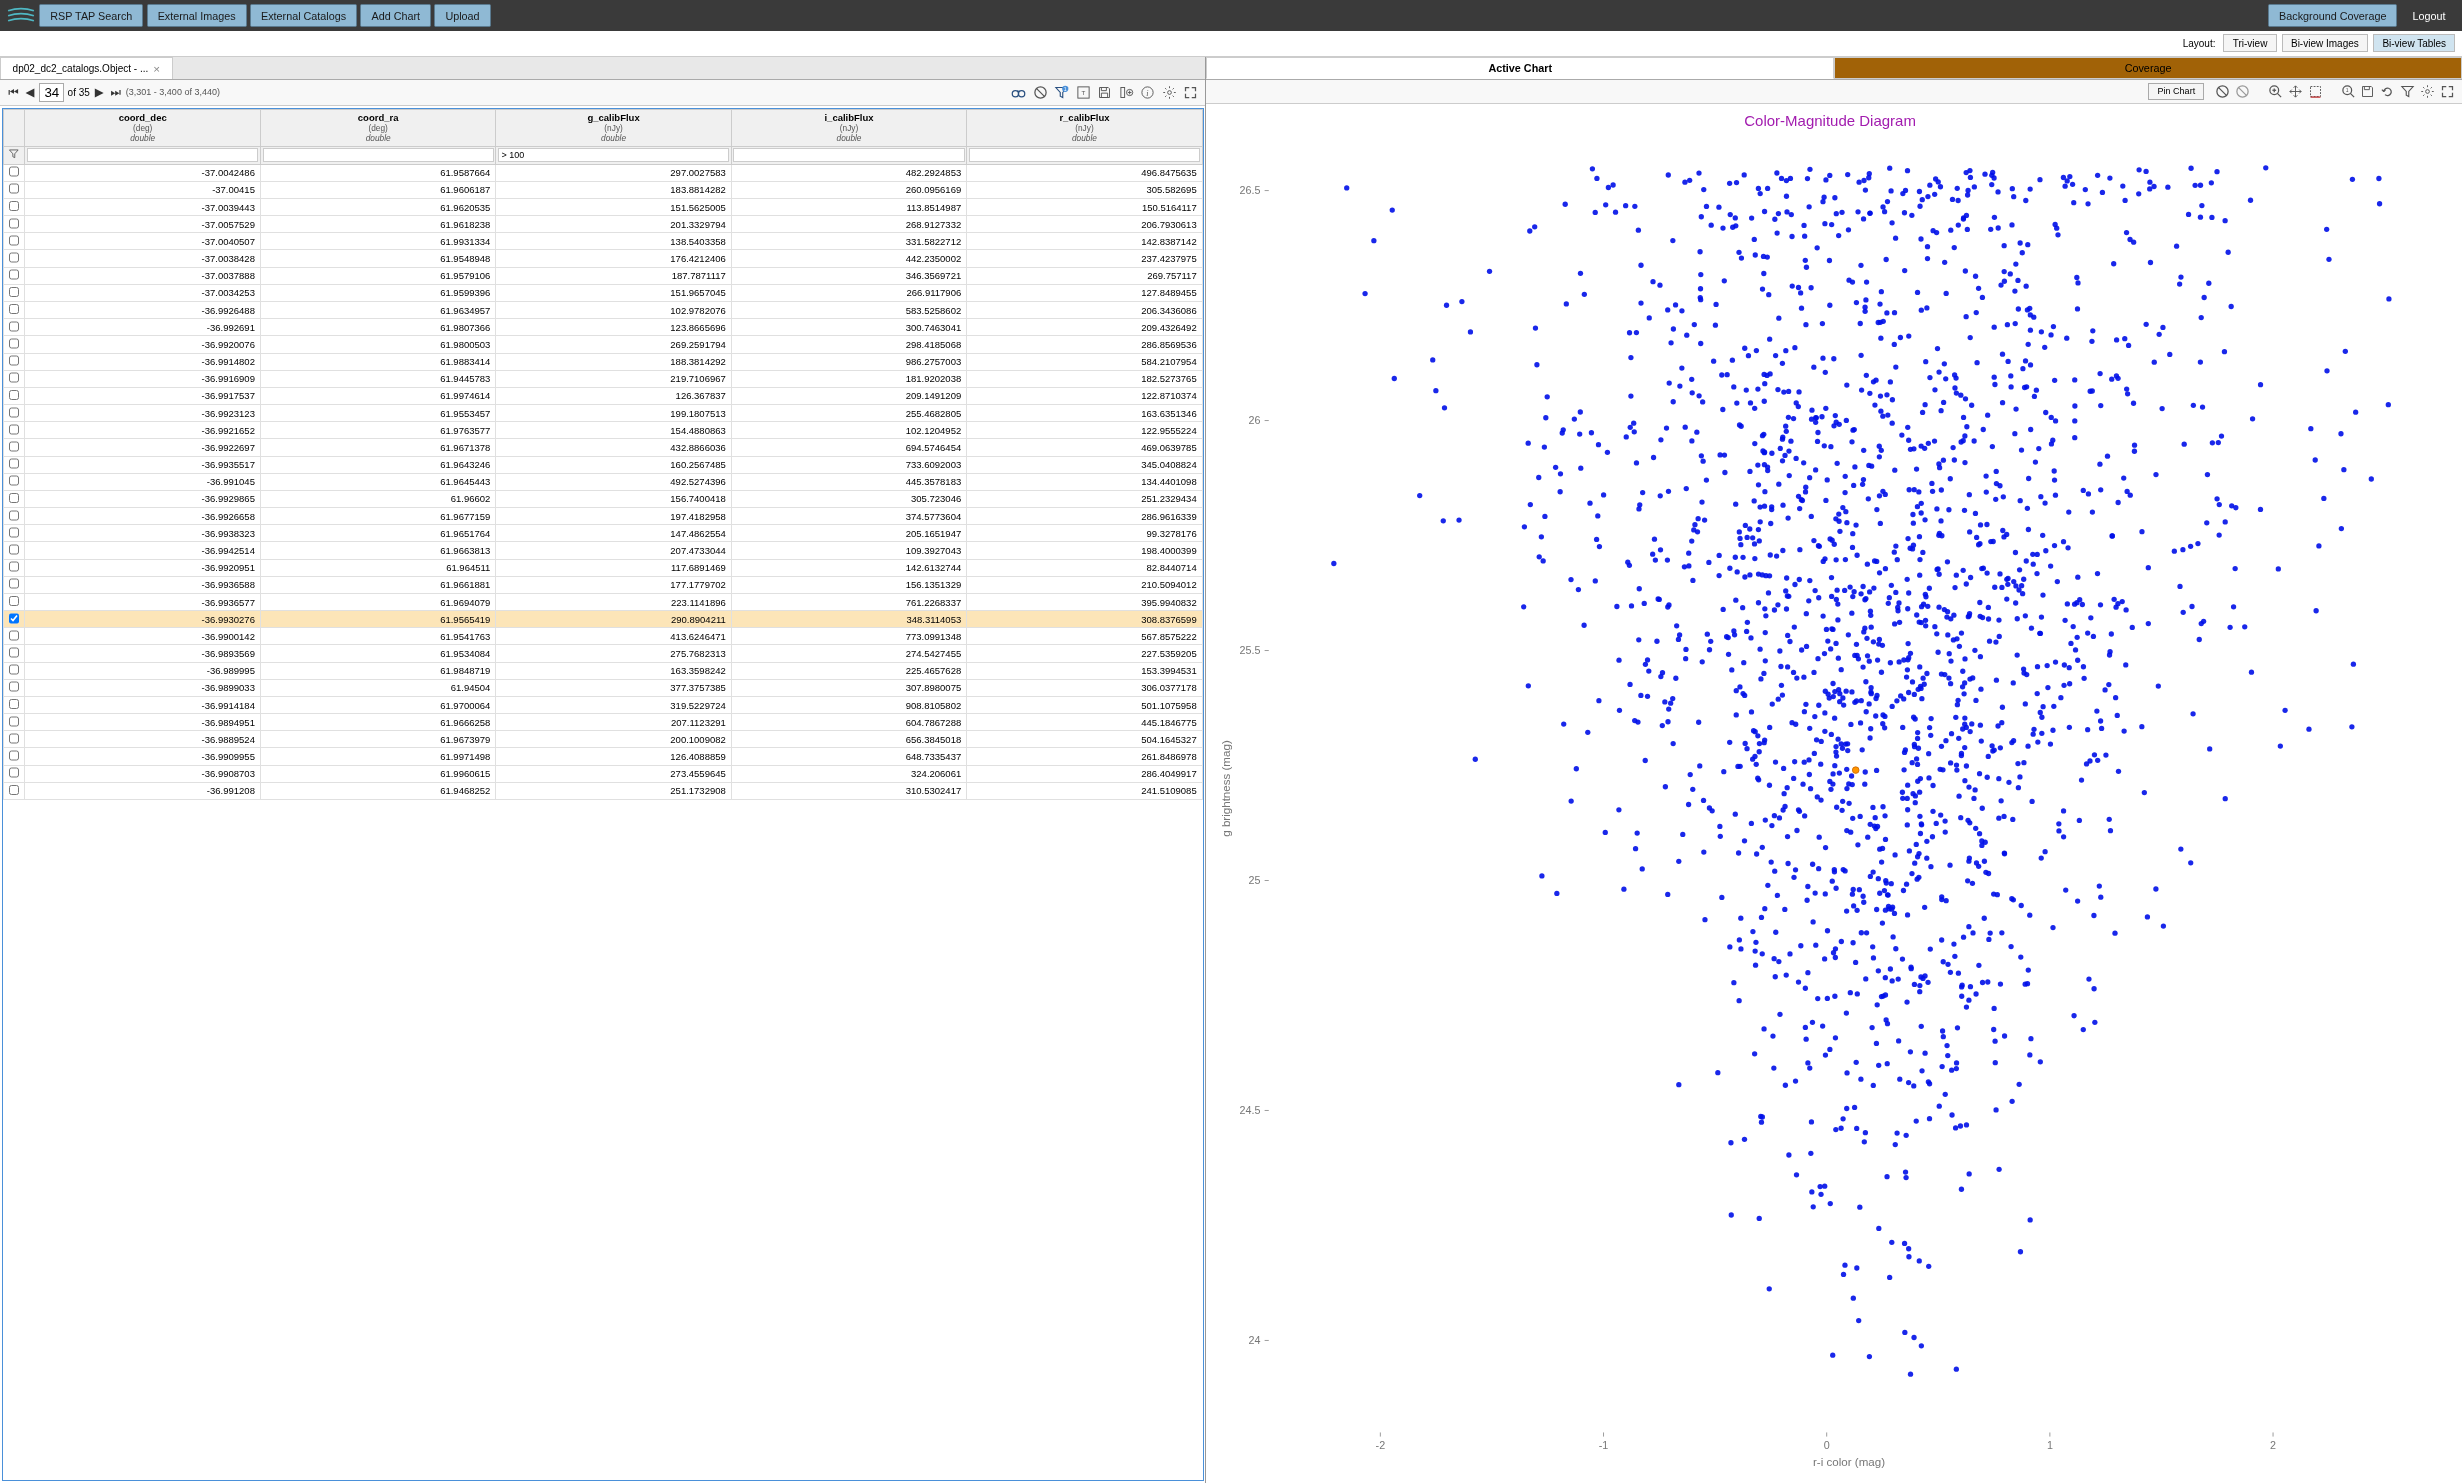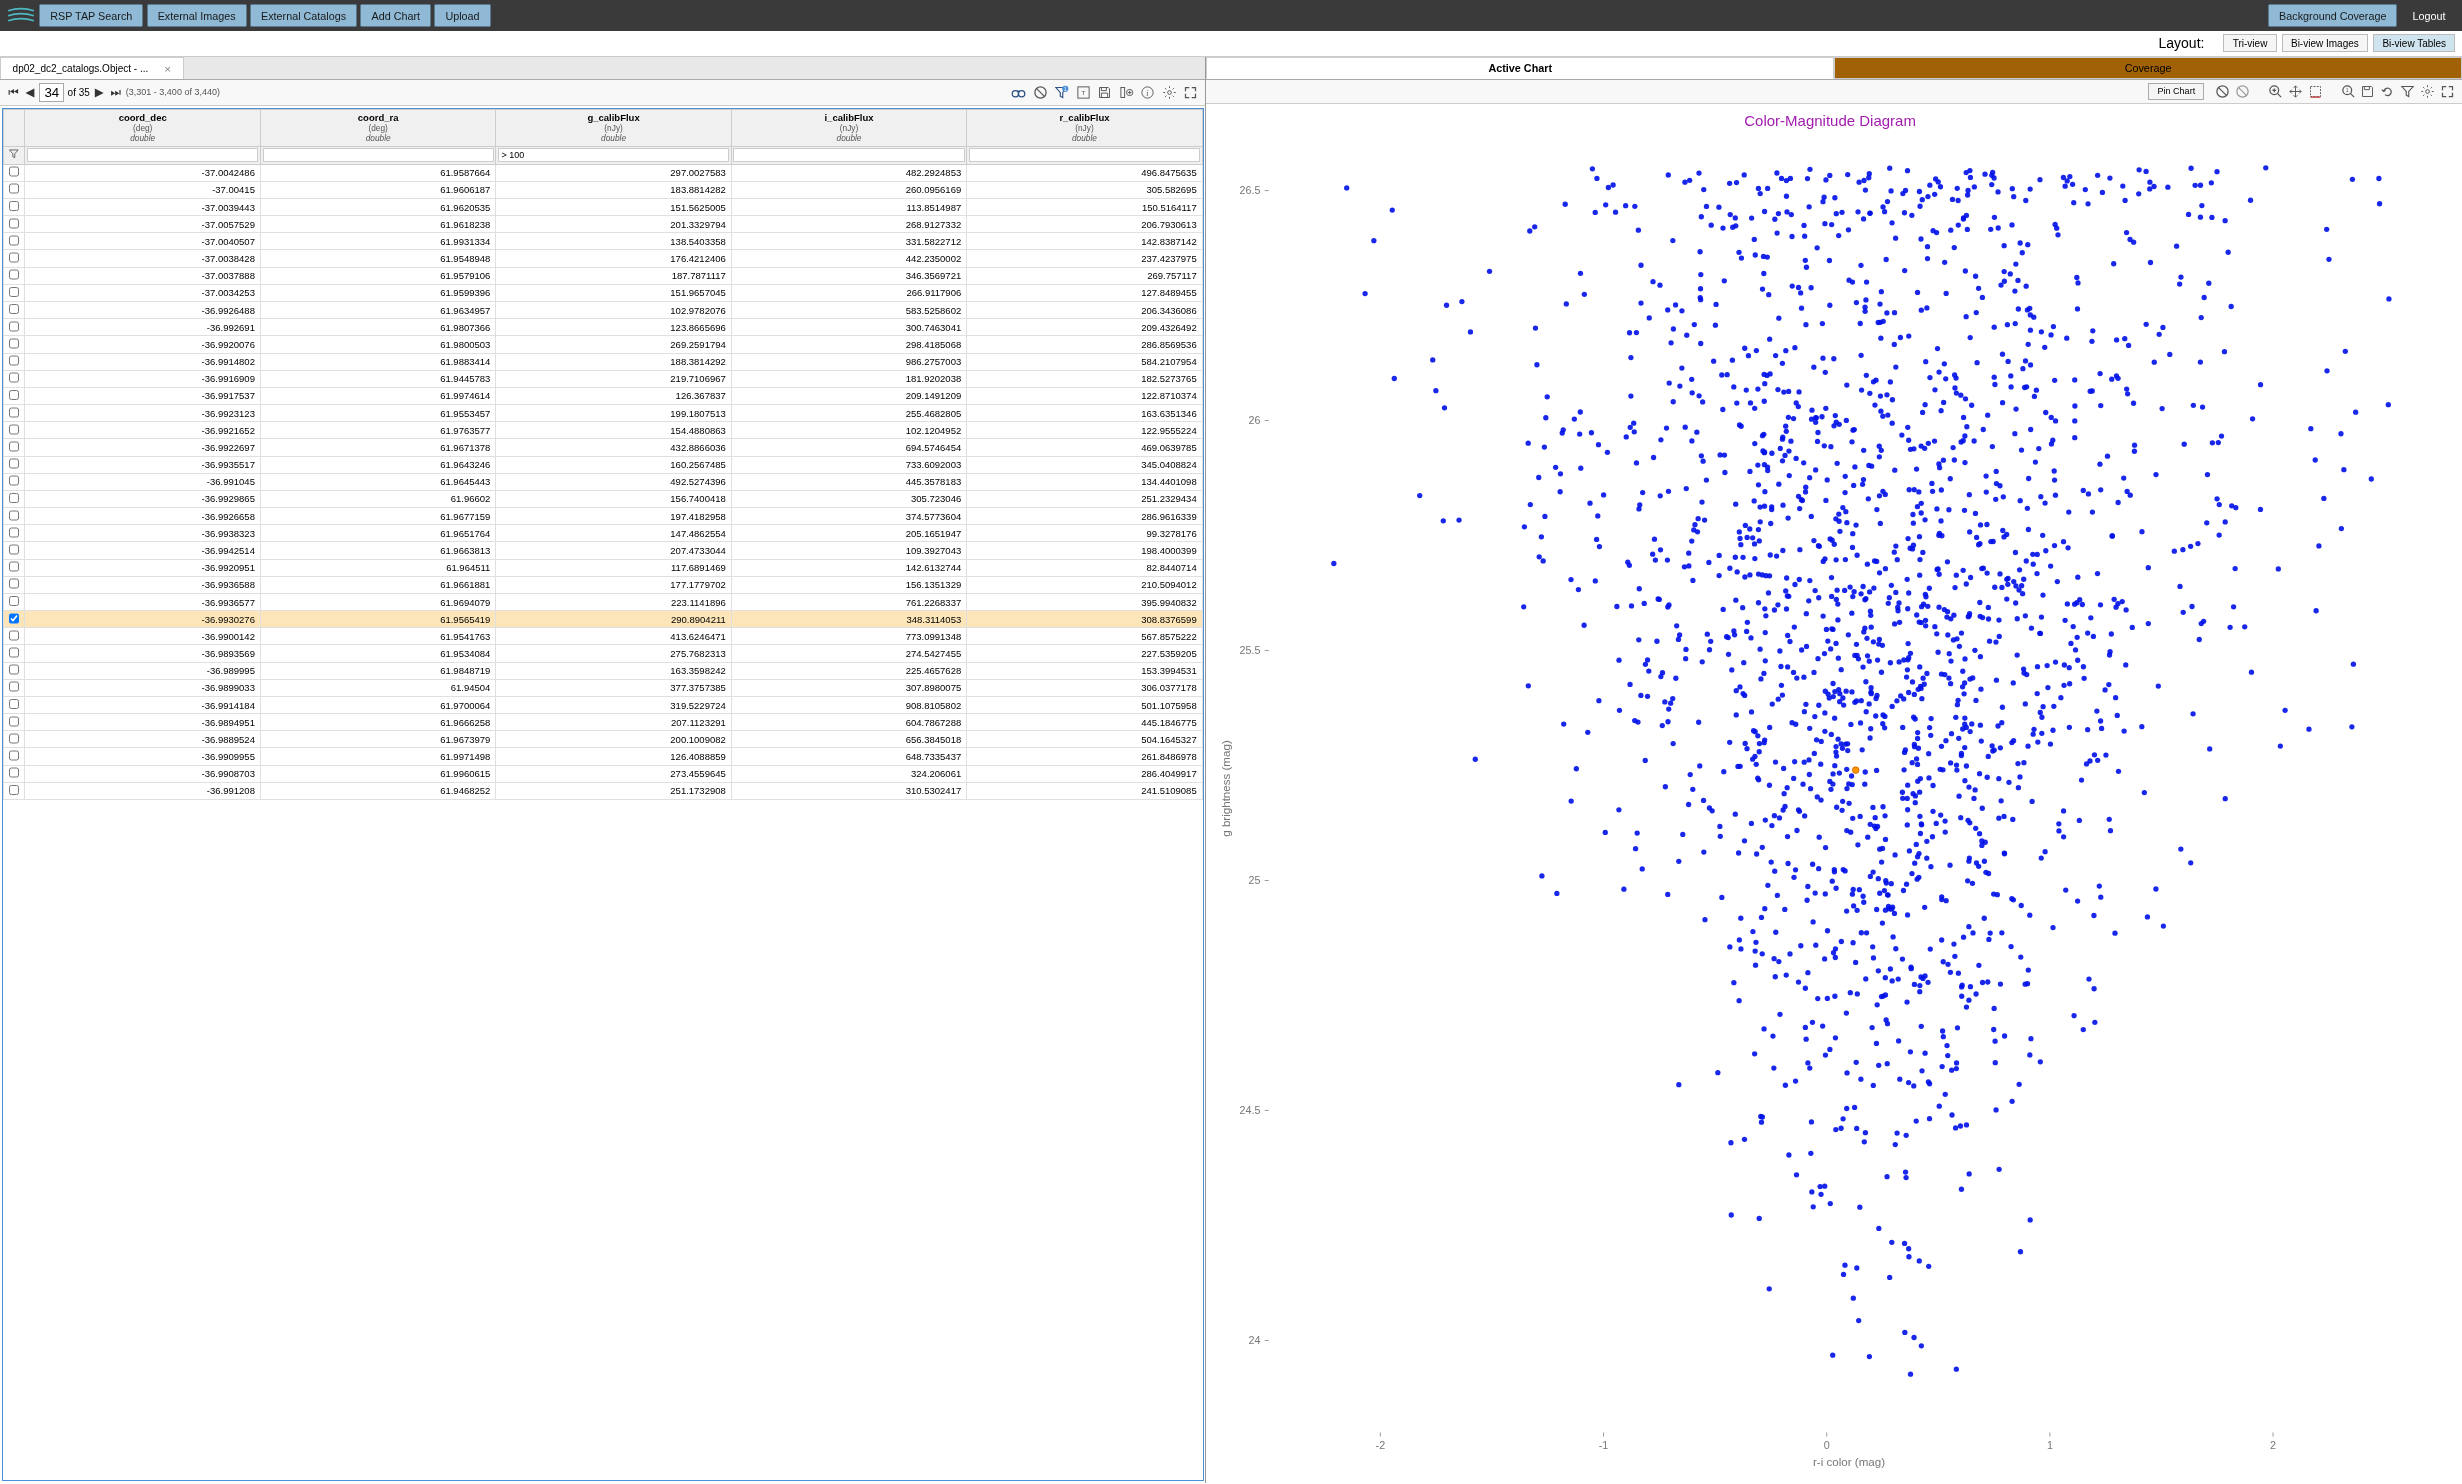--- a/index.html
+++ b/index.html
@@ -3,28 +3,28 @@
 <meta charset="utf-8">
 <style>
 * { box-sizing: border-box; margin: 0; padding: 0; }
 body { font-family: Arial, sans-serif; font-size: 10px; background: #fff; overflow: hidden; }
 .topbar { background: #3a3a3a; height: 31px; display: flex; align-items: center; padding: 0 5px; gap: 3.3px; }
 .logo { width: 31px; height: 23px; display: flex; align-items: center; justify-content: center; }
 .nav-btn { background: #8fb9d4; border: 0.8px solid #5a7a8f; color: #1a1a1a; padding: 4.1px 10px; font-size: 10.8px; cursor: pointer; border-radius: 1.7px; font-weight: 500; }
 .topbar-spacer { flex: 1; }
 .logout { color: #fff; font-size: 10.8px; padding: 0 11.6px; cursor: pointer; }
 .layout-bar { display: flex; justify-content: flex-end; align-items: center; padding: 3.3px 6.6px; gap: 5px; border-bottom: 0.8px solid #ccc; }
-.layout-label { font-size: 14px; margin-right: 14px; }
+.layout-label { font-size: 10px; margin-right: 3px; }
 .layout-opt { background: #f5f5f5; border: 0.8px solid #bbb; padding: 2.5px 8.3px; font-size: 10px; cursor: pointer; }
 .layout-opt.active { background: #d0e4f0; }
 .main { display: flex; height: calc(100vh - 58px); }
 .left-panel { width: 49%; display: flex; flex-direction: column; border-right: 0.8px solid #999; }
 .right-panel { width: 51%; display: flex; flex-direction: column; }
 .tab-header { display: flex; background: #e8e8e8; border-bottom: 0.8px solid #aaa; }
-.tab { padding: 4.1px 11.6px; font-size: 10px; background: #f0f0f0; border: 0.8px solid #ccc; border-bottom: none; cursor: pointer; display: flex; align-items: center; gap: 16px; }
+.tab { padding: 4.1px 11.6px; font-size: 10px; background: #f0f0f0; border: 0.8px solid #ccc; border-bottom: none; cursor: pointer; display: flex; align-items: center; gap: 5px; }
 .tab.active { background: #fff; font-weight: 500; }
 .tab-close { color: #888; font-size: 11.6px; cursor: pointer; }
 .table-toolbar { display: flex; align-items: center; padding: 3.3px 6.6px; gap: 5px; background: #f8f8f8; border-bottom: 0.8px solid #ccc; }
 .pager { display: flex; align-items: center; gap: 3.3px; font-size: 10px; }
 .pager-btn { cursor: pointer; padding: 1.7px; font-size: 11.6px; color: #333; }
 .pager-input { width: 25px; text-align: center; border: 0.8px solid #aaa; padding: 0.8px; }
 .pager-info { color: #555; font-size: 9px; }
 .toolbar-spacer { flex: 1; }
 .tool-icons { display: flex; gap: 5px; align-items: center; }
 .tool-icon { width: 16.5px; height: 16.5px; display: flex; align-items: center; justify-content: center; cursor: pointer; color: #444; font-size: 13.2px; }

